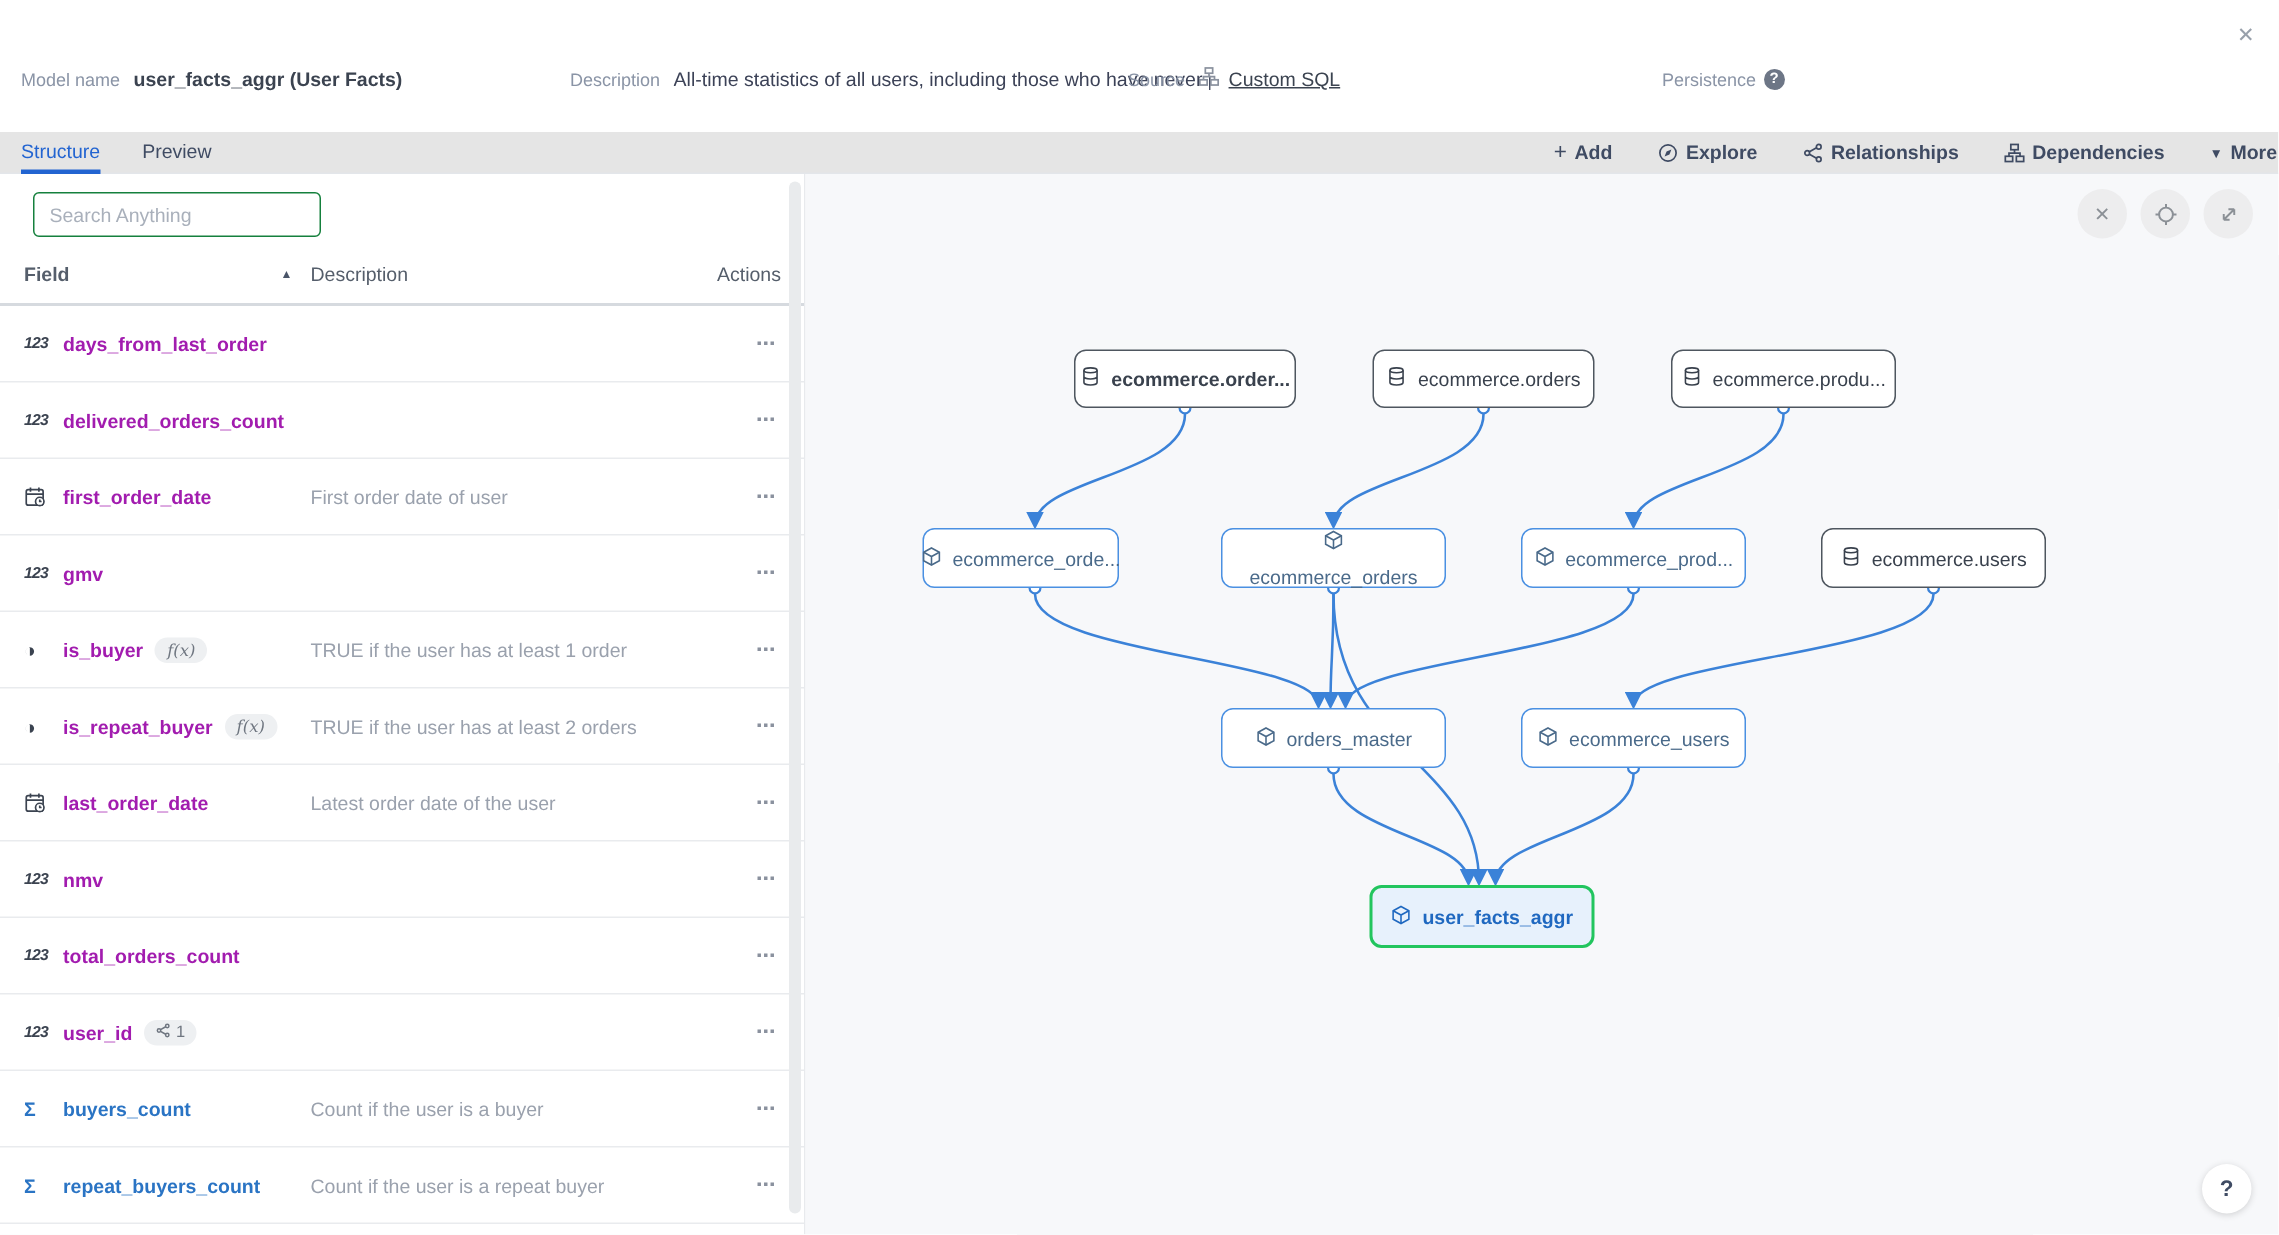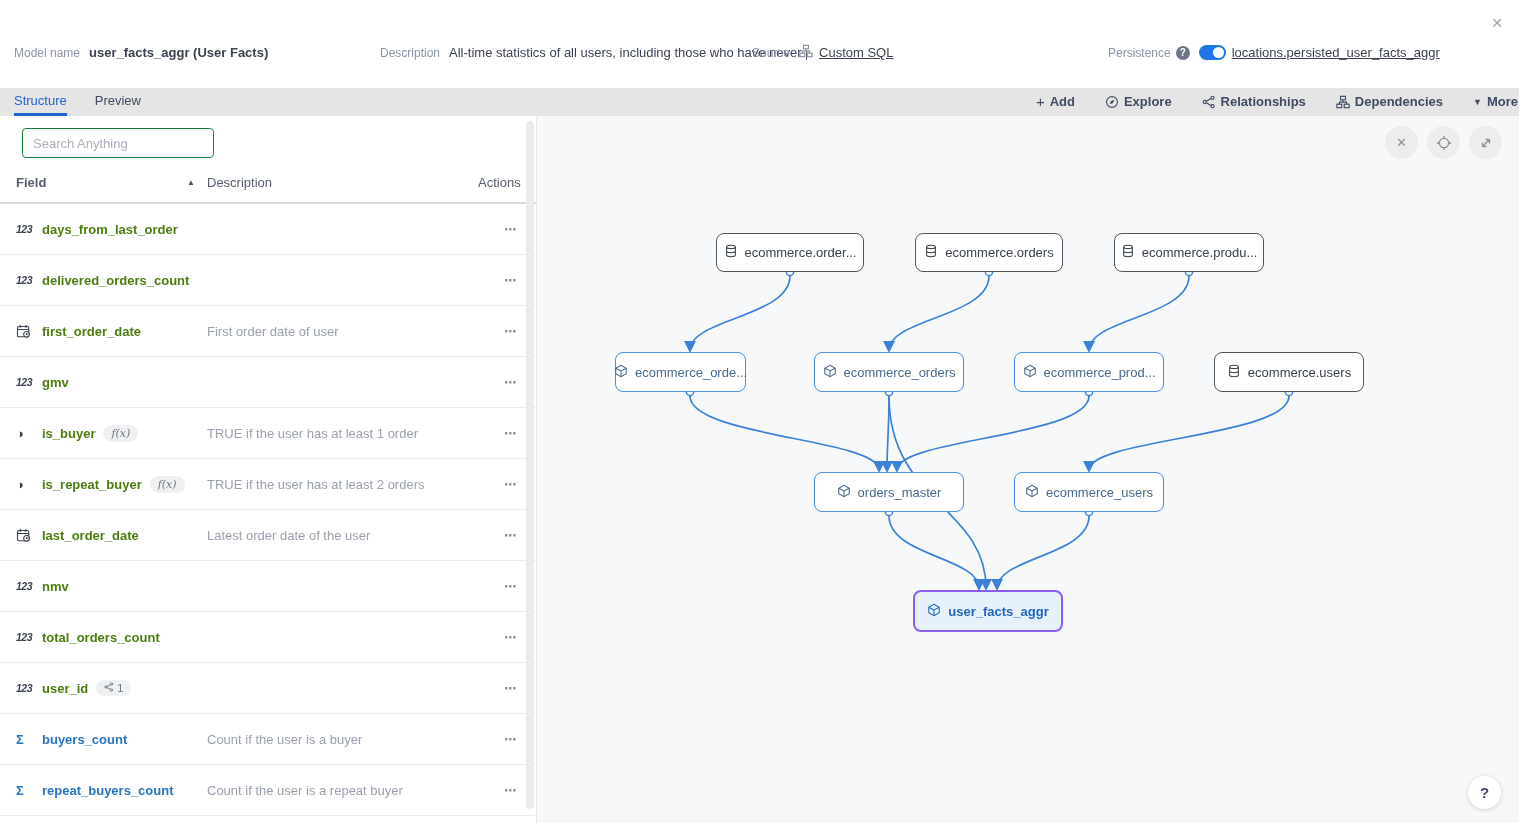--- a/index.html
+++ b/index.html
@@ -43,34 +43,34 @@
   .col-field { width:191px; display:flex; align-items:center;font-weight:bold; }
   .sort-caret { margin-left:auto; margin-right:12px; font-size:8px; color:#4a5568; }
   .col-desc { flex:1; }
   .col-actions { width:48px; text-align:right; padding-right:6px; }
   .frow { display:flex; align-items:center; height:51px; border-bottom:1px solid #e9ebee; padding:0 10px 0 16px; }
   .ficon { flex:0 0 26px; display:flex; align-items:center; color:#3c4257; }
   .num-glyph { font-size:10.5px; font-weight:700; letter-spacing:-0.5px; color:#3b4350;font-style:italic; }
   .bool-glyph { font-size:13px; color:#3b4350; line-height:1; }
   .sigma-glyph { font-size:13px; font-weight:700; color:#2a74c4; line-height:1; }
   .fname-wrap { width:165px; display:flex; align-items:center; gap:8px; }
-  .fname { font-weight:700; color:#4d7c0f; white-space:nowrap; }
+  .fname { font-weight:700; color:#a21caf; white-space:nowrap; }
   .fname.measure { color:#2a74c4; }
   .pill { display:inline-flex; align-items:center; gap:3px; background:#eef0f2; color:#6f7680; border-radius:10px; padding:2px 8px; font-size:11px; }
   .pill.fx { font-family:"DejaVu Serif",serif; font-style:italic; }
   .fdesc { flex:1; color:#9aa1ad; }
   .factions { width:48px; text-align:right; padding-right:8px; color:#8a919e; letter-spacing:1px; cursor:pointer; font-weight:700; }
   .scroll-thumb { position:absolute; right:2px; top:5px; width:8px; height:688px; background:#e9ebed; border-radius:4px; }
   
   .canvas { flex:1; position:relative; background:#f7f8fa; overflow:hidden; }
   .edges { position:absolute; left:0; top:0; }
   .gnode { position:absolute; display:flex; align-items:center; justify-content:center; gap:7px; background:#fff; border-radius:8px; cursor:pointer; white-space:nowrap; }
   .gnode.table { border:1.5px solid #4e565f; color:#39414d; }
   .gnode.model { border:1.5px solid #4a90e2; color:#4a6a8a; }
-  .gnode.active { border:2px solid #8b5cf6; background:#e7f1fc; color:#1f68c0; font-weight:700; }
+  .gnode.active { border:2px solid #22c55e; background:#e7f1fc; color:#1f68c0; font-weight:700; }
   .gnode svg { flex:0 0 auto; }
   .canvas-controls { position:absolute; top:10px; right:17px; display:flex; gap:9px; }
   .cbtn { width:33px; height:33px; border-radius:50%; background:#ededee; color:#8b9096; display:flex; align-items:center; justify-content:center; cursor:pointer; font-size:13px; }
   .help-btn { position:absolute; right:18px; bottom:14px; width:33px; height:33px; border-radius:50%; background:#fff; box-shadow:0 1px 5px rgba(0,0,0,.16); color:#3f4b63; font-size:15px; font-weight:700; display:flex; align-items:center; justify-content:center; cursor:pointer; }
 </style>
 </head>
 <body>
 
 <div class="app">
 
@@ -96,24 +96,20 @@
               <path d="M8 5.5v2.6M3.8 10.5V8.1h8.4v2.4"></path>
             </svg>
         </span>
         <a class="hlink">Custom SQL</a>
       </div>
     </div>
     <div class="hcol hcol-persist">
       <div class="hlabel">
         <span>Persistence</span>
         <span class="qicon">?</span>
-      </div>
-      <div class="hvalue">
-        <span class="toggle"></span>
-        <a class="hlink">locations.persisted_user_facts_aggr</a>
       </div>
     </div>
     <span class="hclose">✕</span>
   </header>
 
   <nav class="tabbar">
     <div class="tab active">Structure</div>
     <div class="tab">Preview</div>
     <div class="toolbar">
       <div class="tbtn">
@@ -334,21 +330,21 @@
           <circle cx="452" cy="156" r="3.6" fill="#fff" stroke="#3b82d8" stroke-width="1.5"></circle>
           <circle cx="652" cy="156" r="3.6" fill="#fff" stroke="#3b82d8" stroke-width="1.5"></circle>
           <circle cx="153" cy="276" r="3.6" fill="#fff" stroke="#3b82d8" stroke-width="1.5"></circle>
           <circle cx="352" cy="276" r="3.6" fill="#fff" stroke="#3b82d8" stroke-width="1.5"></circle>
           <circle cx="552" cy="276" r="3.6" fill="#fff" stroke="#3b82d8" stroke-width="1.5"></circle>
           <circle cx="752" cy="276" r="3.6" fill="#fff" stroke="#3b82d8" stroke-width="1.5"></circle>
           <circle cx="352" cy="396" r="3.6" fill="#fff" stroke="#3b82d8" stroke-width="1.5"></circle>
           <circle cx="552" cy="396" r="3.6" fill="#fff" stroke="#3b82d8" stroke-width="1.5"></circle>
         </svg>
       <div id="nodes">
-          <div class="gnode table" style="left: 179px; top: 117px; width: 148px; height: 39px;">
+          <div class="gnode table" style="left: 179px; top: 117px; width: 148px; height: 39px; font-weight: bold;">
             <span><svg width="14" height="14" viewBox="0 0 16 16" fill="none" stroke="currentColor" stroke-width="1.2">
                 <ellipse cx="8" cy="3.3" rx="5" ry="1.9"></ellipse>
                 <path d="M3 3.3v9.3c0 1 2.2 1.9 5 1.9s5-.9 5-1.9V3.3M3 8c0 1 2.2 1.9 5 1.9S13 9 13 8"></path>
               </svg></span>
             <span>ecommerce.order...</span>
           </div>
           <div class="gnode table" style="left: 378px; top: 117px; width: 148px; height: 39px;">
             <span><svg width="14" height="14" viewBox="0 0 16 16" fill="none" stroke="currentColor" stroke-width="1.2">
                 <ellipse cx="8" cy="3.3" rx="5" ry="1.9"></ellipse>
                 <path d="M3 3.3v9.3c0 1 2.2 1.9 5 1.9s5-.9 5-1.9V3.3M3 8c0 1 2.2 1.9 5 1.9S13 9 13 8"></path>
@@ -362,21 +358,21 @@
               </svg></span>
             <span>ecommerce.produ...</span>
           </div>
           <div class="gnode model" style="left: 78px; top: 236px; width: 131px; height: 40px;">
             <span><svg width="14" height="14" viewBox="0 0 16 16" fill="none" stroke="currentColor" stroke-width="1.2">
                 <path d="M8 1.5 14 4.8v6.4L8 14.5 2 11.2V4.8z"></path>
                 <path d="M2 4.8 8 8l6-3.2M8 8v6.5"></path>
               </svg></span>
             <span>ecommerce_orde...</span>
           </div>
-          <div class="gnode model" style="left: 277px; top: 236px; width: 150px; height: 40px;">
+          <div class="gnode model" style="left: 277px; top: 236px; width: 150px; height: 40px; flex-direction: column;">
             <span><svg width="14" height="14" viewBox="0 0 16 16" fill="none" stroke="currentColor" stroke-width="1.2">
                 <path d="M8 1.5 14 4.8v6.4L8 14.5 2 11.2V4.8z"></path>
                 <path d="M2 4.8 8 8l6-3.2M8 8v6.5"></path>
               </svg></span>
             <span>ecommerce_orders</span>
           </div>
           <div class="gnode model" style="left: 477px; top: 236px; width: 150px; height: 40px;">
             <span><svg width="14" height="14" viewBox="0 0 16 16" fill="none" stroke="currentColor" stroke-width="1.2">
                 <path d="M8 1.5 14 4.8v6.4L8 14.5 2 11.2V4.8z"></path>
                 <path d="M2 4.8 8 8l6-3.2M8 8v6.5"></path>

